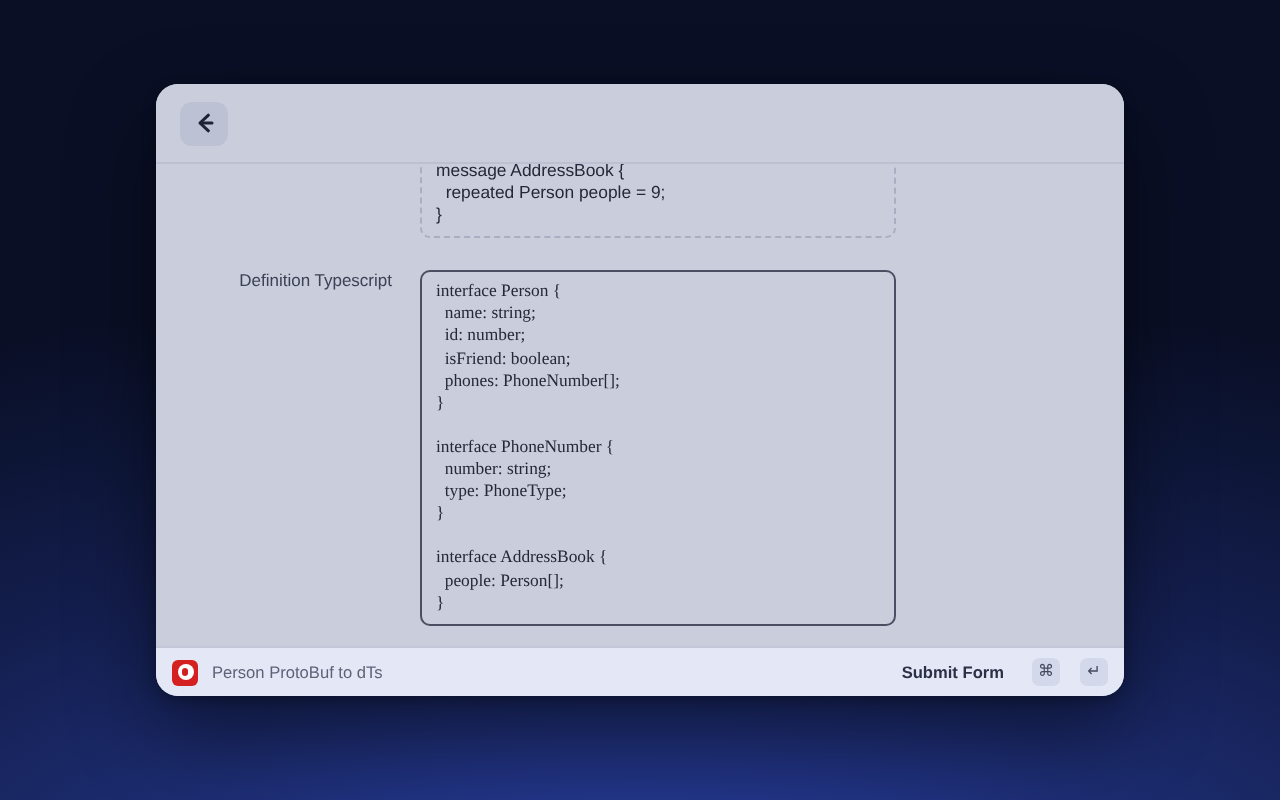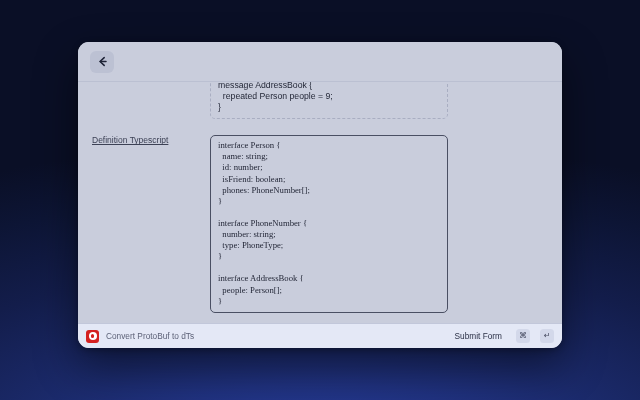--- a/index.html
+++ b/index.html
@@ -67,25 +67,25 @@
   }
 
   .field-row {
     display: flex;
     align-items: flex-start;
   }
 
   .field-label {
     width: 118px;
     flex: 0 0 118px;
+    text-align: right;
     padding-right: 14px;
     font-size: 8.5px;
     color: #3c4155;
     line-height: 1.3;
-    text-decoration: underline;
   }
 
   .code-area {
     flex: 1 1 auto;
     font-family: "Liberation Sans", sans-serif;
     font-size: 8.7px;
     line-height: 11.1px;
     color: #242838;
     background: #c9cddc;
     white-space: pre;
@@ -151,21 +151,21 @@
   }
 
   .footer-title {
     font-size: 8.3px;
     color: #5d6278;
     flex: 1 1 auto;
   }
 
   .submit-label {
     font-size: 8.3px;
-    font-weight: normal;
+    font-weight: bold;
     color: #2b3046;
     margin-right: 4px;
     text-align: center;
   }
 
   .key {
     width: 14px;
     height: 14px;
     border-radius: 3.5px;
     background: #d3d8ea;
@@ -225,19 +225,19 @@
     </div>
 
   </div>
 
   <div class="win-footer">
     <span class="app-icon">
       <span class="ring">
           <span class="dot"></span>
         </span>
     </span>
-    <span class="footer-title">Convert ProtoBuf to dTs</span>
+    <span class="footer-title">Person ProtoBuf to dTs</span>
     <span class="submit-label">Submit Form</span>
     <span class="key">⌘</span>
     <span class="key">↵</span>
   </div>
 
 </div>
 
 </body></html>

